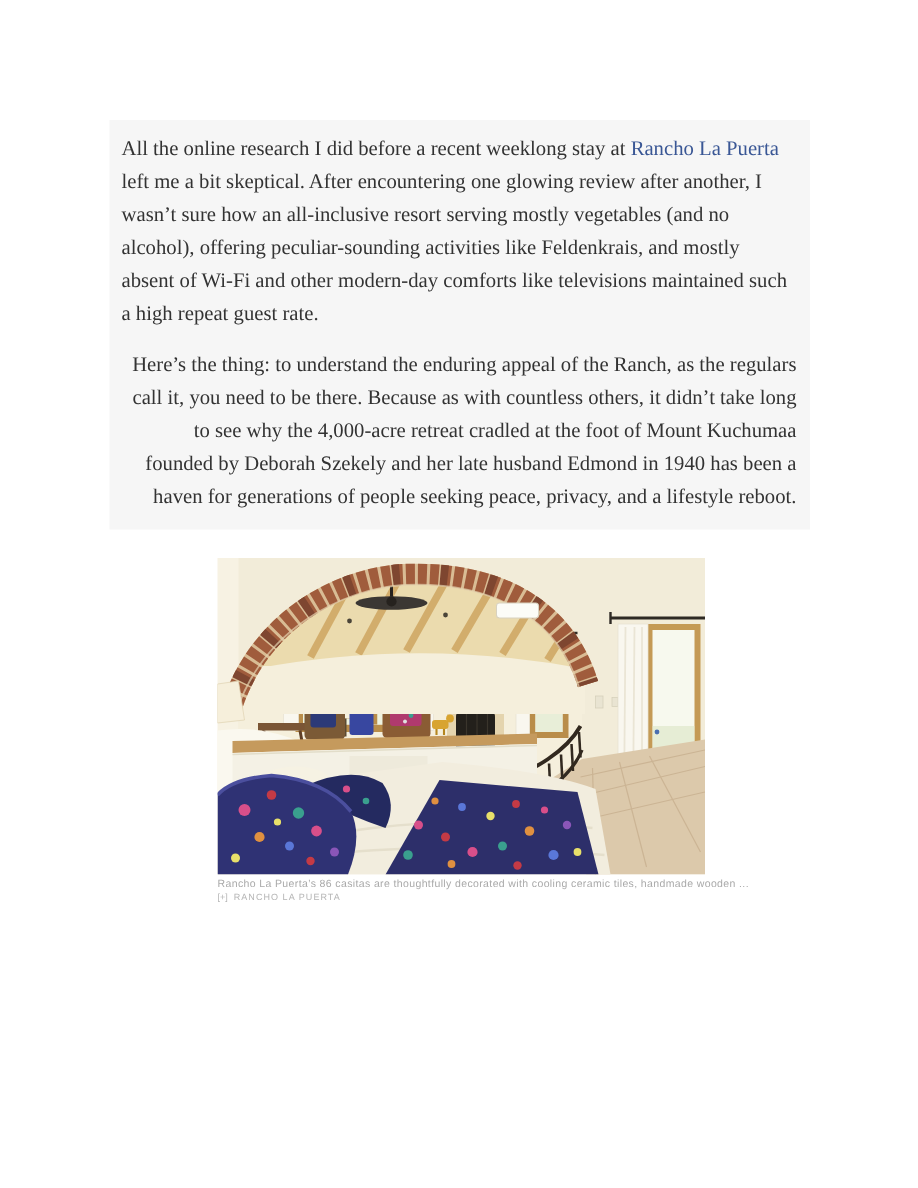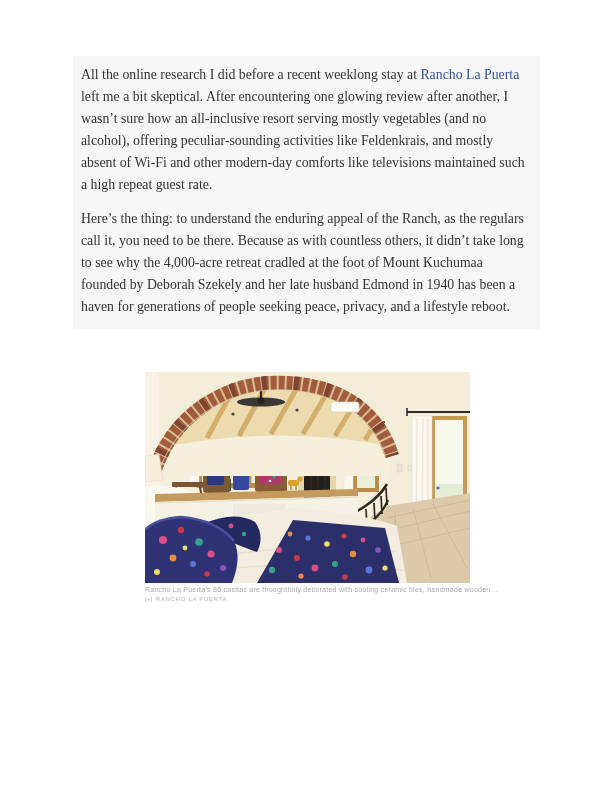--- a/index.html
+++ b/index.html
@@ -6,30 +6,30 @@
   html, body { margin: 0; padding: 0; }
   body {
     width: 612px; height: 792px;
     background: #ffffff;
     position: relative;
     font-family: "Liberation Serif", "DejaVu Serif", serif;
     overflow: hidden;
   }
   .text-block {
     position: absolute;
-    left: 73px; top: 56px;
+    left: 73px; top: 80px;
     width: 467px;
     background: #f6f6f6;
     padding: 8px 9px 11px 8px;
     color: #333333;
     font-size: 13.8px;
     line-height: 22px;
   }
   .text-block p { margin: 0; }
-  .text-block p + p { margin-top: 12px; }
+  .text-block p + p { margin-top: 12px; text-align: right; }
   a.article-link { color: #3a5795; text-decoration: none; cursor: pointer; }
   figure.photo-figure {
     position: absolute;
     left: 145px; top: 372px;
     width: 325px;
     margin: 0;
   }
   figure.photo-figure svg { display: block; width: 325px; height: 211px; }
   .caption {
     margin-top: 3px;

